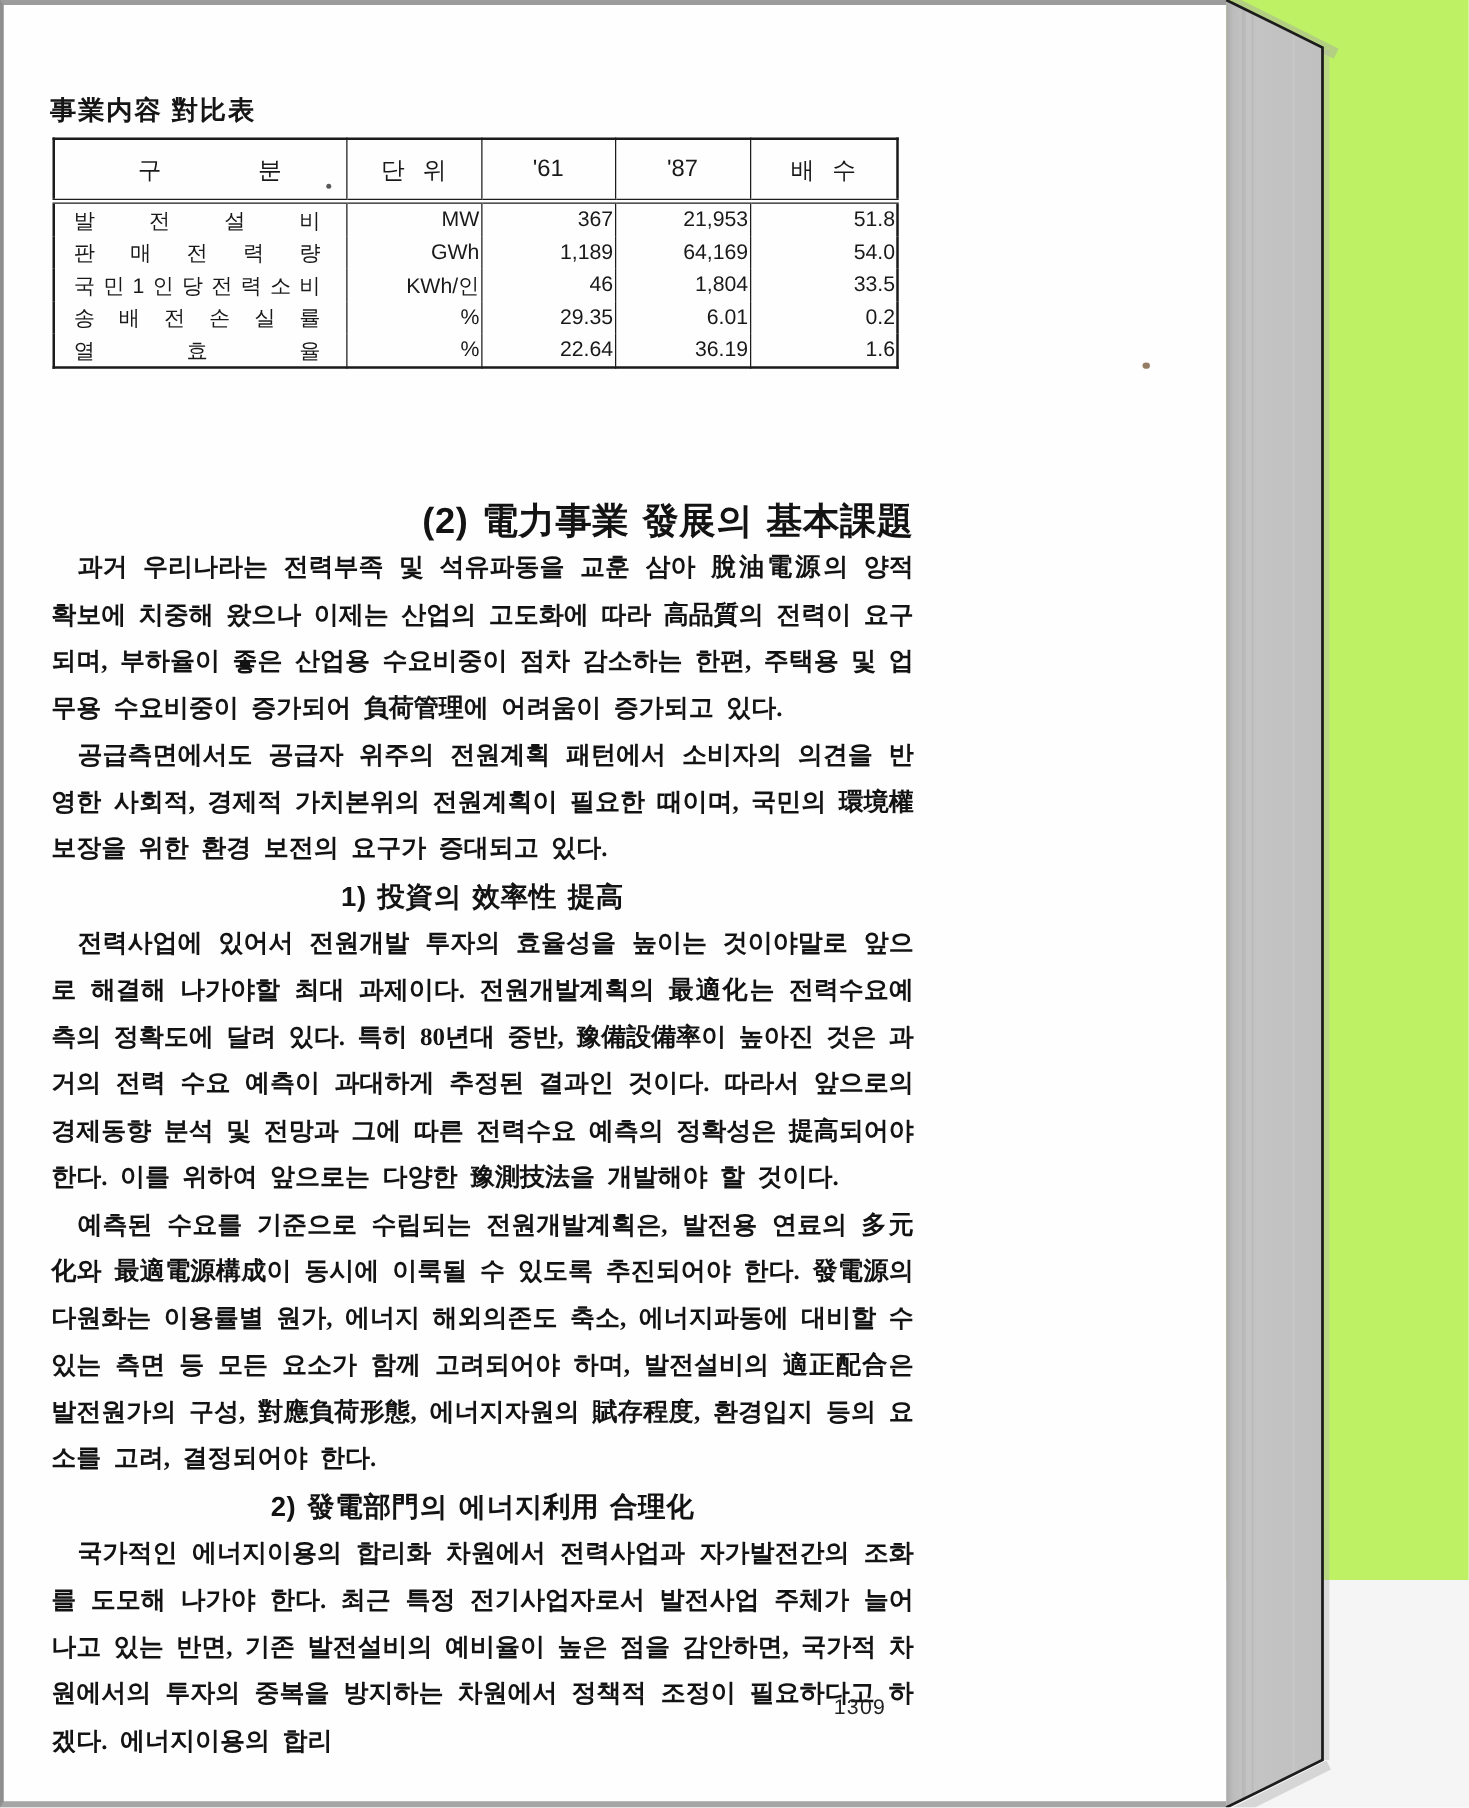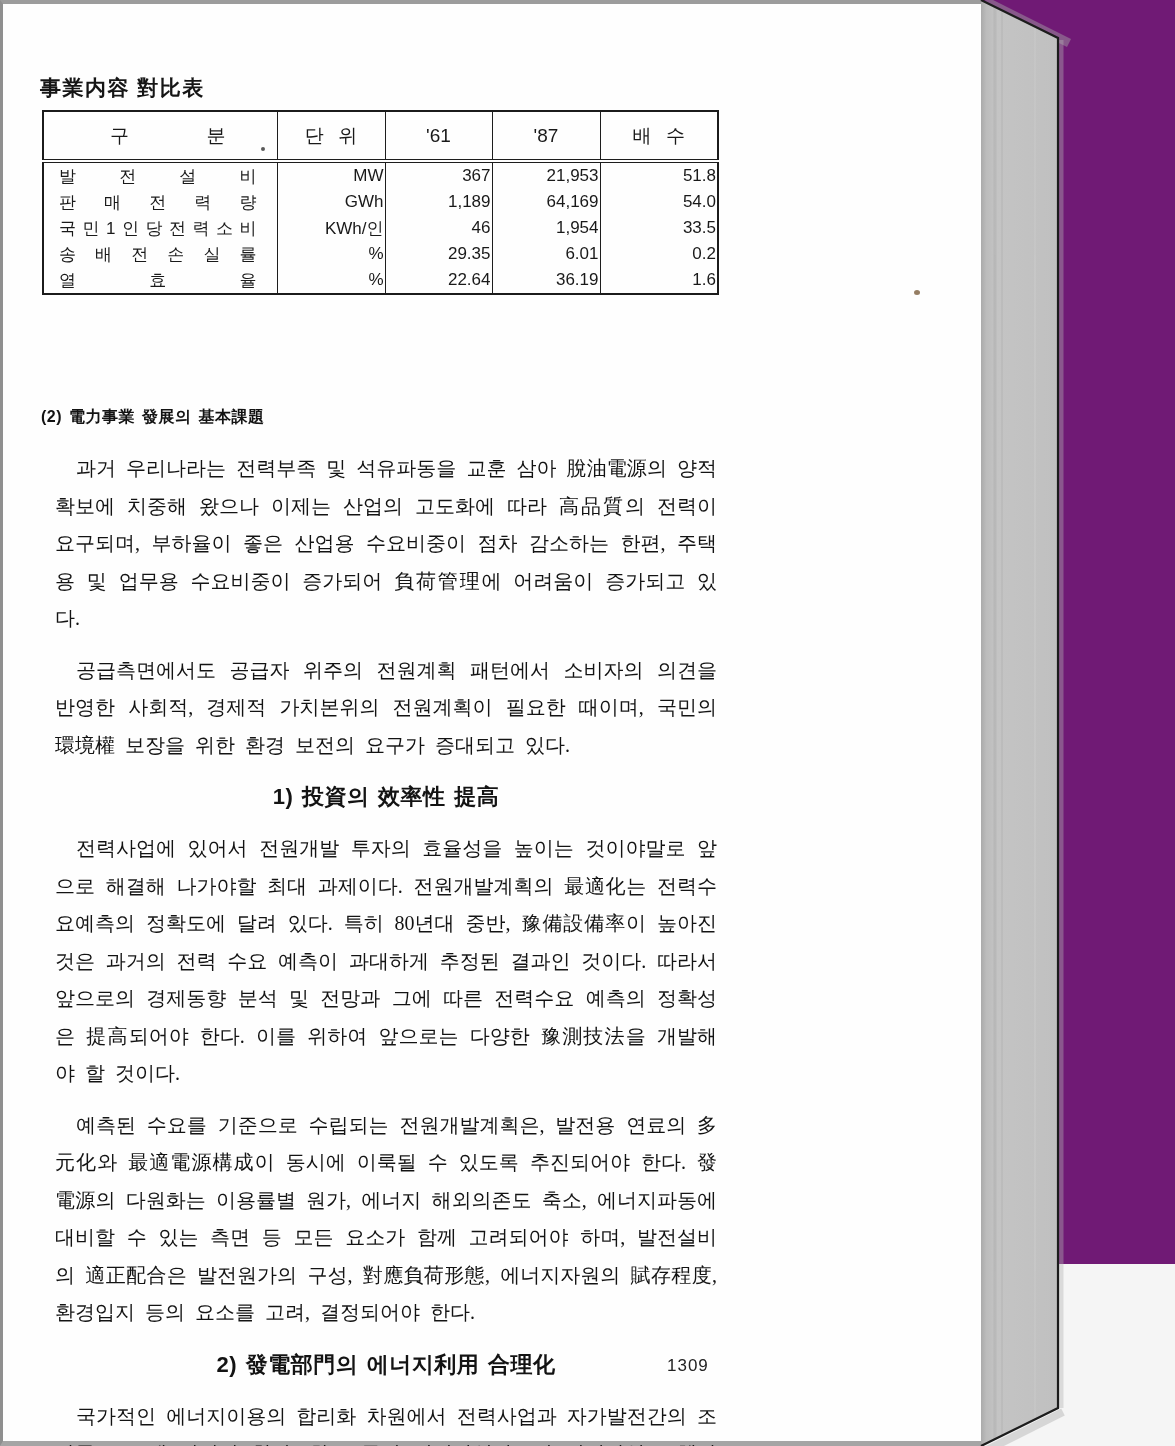--- a/index.html
+++ b/index.html
@@ -5,21 +5,21 @@
   html, body {
     margin: 0; padding: 0;
     width: 1175px; height: 1446px;
     background: #f5f5f5;
     overflow: hidden;
     font-family: "Liberation Sans", "DejaVu Sans", sans-serif;
   }
   .stage {
     position: relative;
     width: 1175px; height: 1264px;
-    background: #701a75;
+    background: #bef264;
   }
   
   .page {
     position: absolute;
     left: 0; top: 0;
     width: 978px; height: 1437px;
     background: #fefefe;
     border-top: 4px solid #9c9c9c;
     border-left: 3px solid #8f8f8f;
     border-bottom: 5px solid #a5a5a5;
@@ -83,40 +83,41 @@
     font-family: "Liberation Serif", "DejaVu Serif", serif;
     font-size: 20px;
     line-height: 37.5px;
     color: #131313;
     text-align: justify;
     word-spacing: 5px;
   }
   .textflow h2 {
     margin: 0;
     font-family: "Liberation Sans", "DejaVu Sans", sans-serif;
-    font-size: 16px;
+    font-size: 29px;
     font-weight: bold;
     line-height: 38px;
     letter-spacing: 0.5px;
-    text-align: left;
+    text-align: right;
     word-spacing: 2px;
   }
   .textflow h3 {
     margin: 0;
     font-family: "Liberation Sans", "DejaVu Sans", sans-serif;
     font-size: 22px;
     font-weight: bold;
     line-height: 38px;
     letter-spacing: 0.5px;
     text-align: center;
     word-spacing: 2px;
   }
   .textflow p {
-    margin: 14px;
+    margin: 0;
     text-indent: 21px;
+    font-weight: bold;
   }
   .page-number {
     position: absolute;
     left: 664px; top: 1352px;
     font-size: 17px;
     letter-spacing: 1px;
     color: #222;
     font-family: "Liberation Sans", "DejaVu Sans", sans-serif;
   }
   
@@ -175,21 +176,21 @@
           <td class="c-name">판 매 전 력 량</td>
           <td>GWh</td>
           <td>1,189</td>
           <td>64,169</td>
           <td>54.0</td>
         </tr>
         <tr>
           <td class="c-name">국 민 1 인 당 전 력 소 비</td>
           <td>KWh/인</td>
           <td>46</td>
-          <td>1,954</td>
+          <td>1,804</td>
           <td>33.5</td>
         </tr>
         <tr>
           <td class="c-name">송 배 전 손 실 률</td>
           <td>%</td>
           <td>29.35</td>
           <td>6.01</td>
           <td>0.2</td>
         </tr>
         <tr>

